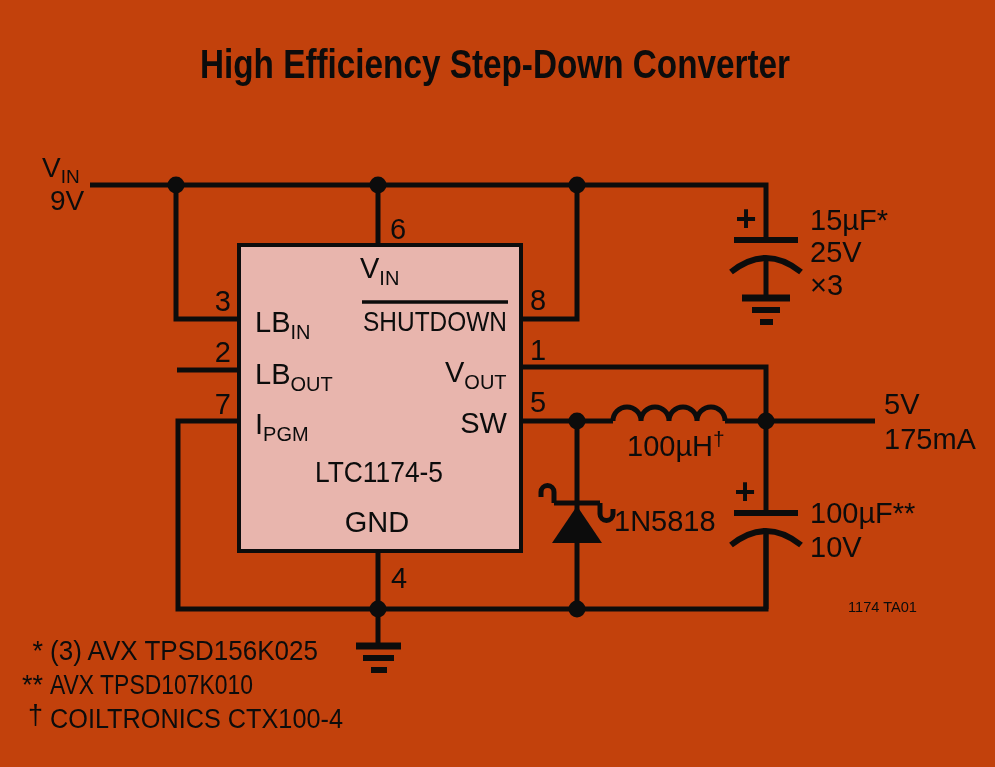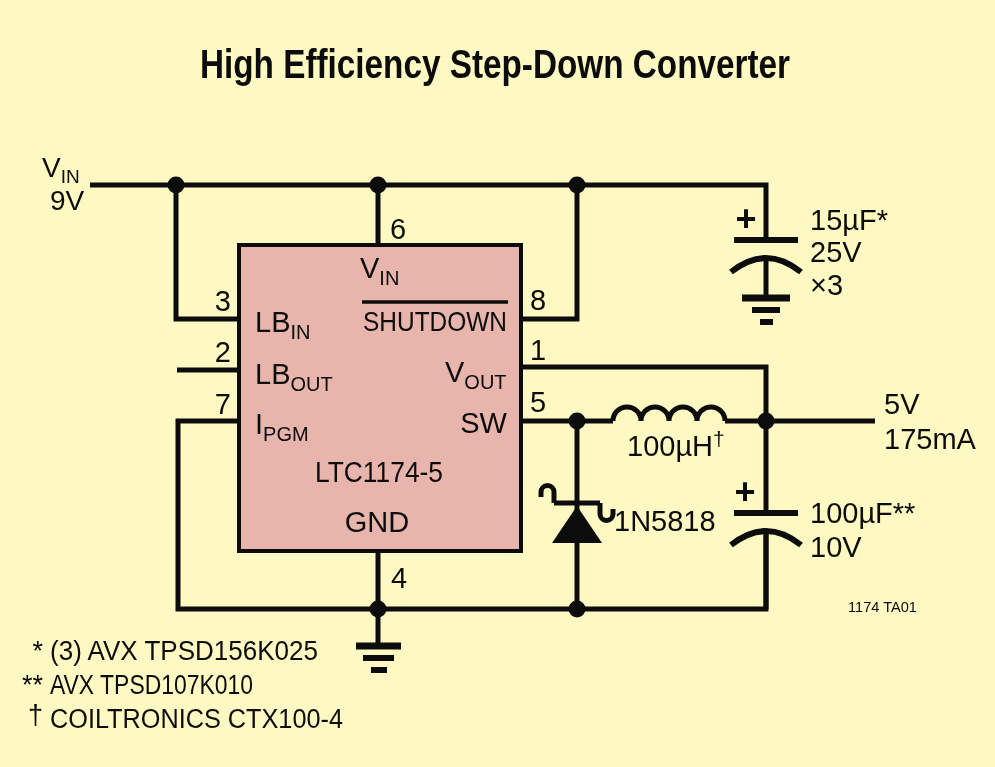--- a/index.html
+++ b/index.html
@@ -1,16 +1,16 @@
 <!DOCTYPE html>
 <html><head>
 <meta charset="utf-8">
 <style>
   html,body{margin:0;padding:0;background:#ffffff;}
-  .page{width:995px;height:767px;position:relative;background:#fef9c3;overflow:hidden;}
+  .page{width:995px;height:767px;position:relative;background:#c2410c;overflow:hidden;}
   svg{display:block;}
   text{fill:#0c0c0c;font-family:"Liberation Sans",sans-serif;}
   .wire{stroke:#0c0c0c;stroke-width:5;fill:none;stroke-linejoin:miter;}
   .plate{stroke:#0c0c0c;stroke-width:6;fill:none;}
   .gbar{stroke:#0c0c0c;fill:none;}
   .t29{font-size:29px;}
   .t28{font-size:28px;}
   .sub{font-size:20px;}
   .sub19{font-size:19px;}
   .sup{font-size:21px;}

